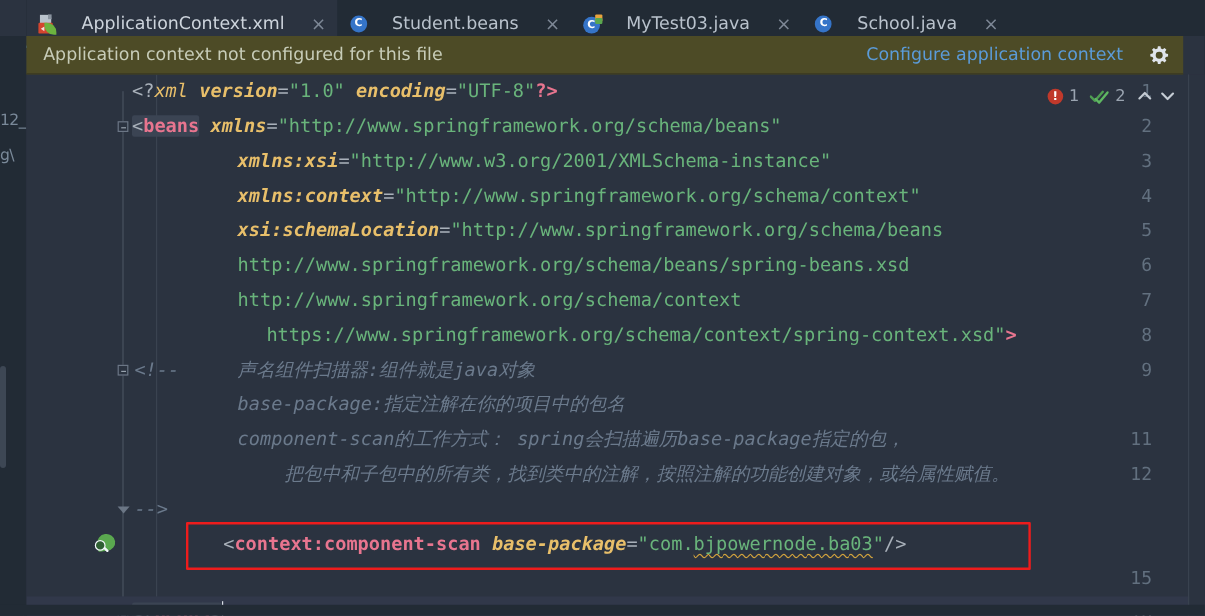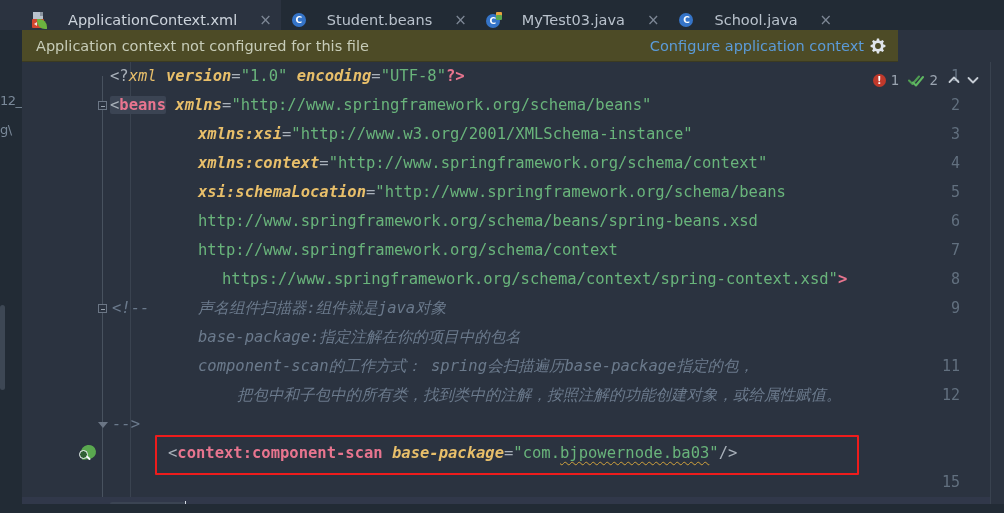--- a/index.html
+++ b/index.html
@@ -75,28 +75,28 @@
   .ico-testclass .c{
     position:absolute;left:0px;top:2px;width:14px;height:14px;border-radius:50%;
     background:#3574c8;color:#fff;font-size:9px;line-height:14px;text-align:center;
     font-family:"DejaVu Sans","Liberation Sans",sans-serif;font-weight:bold;
   }
   .ico-testclass .b1{position:absolute;right:0px;top:0px;width:6px;height:6px;background:#e8a33d;border-radius:1px;}
   .ico-testclass .b2{position:absolute;right:0px;top:3px;width:6px;height:5px;background:#5aa84f;border-radius:1px;}
 
   
   .banner{
-    position:absolute;left:22px;top:30px;width:876px;height:32px;
+    position:absolute;left:22px;top:30px;width:964px;height:32px;
     background:#4d4b26;border-bottom:1px solid #3b3a21;
     display:flex;align-items:center;justify-content:space-between;
     padding:0 12px 0 14px;box-sizing:border-box;z-index:3;
     font-family:"DejaVu Sans","Liberation Sans",sans-serif;
   }
   .banner .msg{color:#c7ccb8;font-size:14.5px;}
-  .banner .right{display:flex;align-items:center;gap:6px;}
+  .banner .right{display:flex;align-items:center;gap:22px;}
   .banner .link{color:#5b9bd8;font-size:14.5px;cursor:pointer;}
   .gear{width:16px;height:16px;display:block;}
 
   
   .editor{
     position:absolute;left:22px;top:62px;width:982px;height:451px;
     background:#2b3340;z-index:2;overflow:hidden;
   }
   .gutter{
     position:absolute;left:0;top:0;width:88px;height:451px;background:#2b3340;
@@ -325,21 +325,21 @@
       <span class="foldmark tri" style="top:12px;"></span>
       <span class="code c-comment" style="left:90px;">--&gt;</span>
     </div>
 
     <div class="row" style="top:377px;">
       <span class="beanicon" style="left:57px;top:5px;">
         <span class="leaf"></span>
           <span class="mag"></span>
           <span class="hdl"></span>
       </span>
-      <span class="code" style="left:146px;"><span class="c-punct">&lt;</span><span class="c-tag">context:component-scan</span><span> </span><span class="c-attr">base-package</span><span class="c-punct">=</span><span class="c-str">"</span><span class="c-str">com.</span><span class="c-str squiggle">bjpowernode.ba03</span><span class="c-str">"</span><span class="c-punct">/&gt;</span></span>
+      <span class="code" style="left:164px;"><span class="c-punct">&lt;</span><span class="c-tag">context:component-scan</span><span> </span><span class="c-attr">base-package</span><span class="c-punct">=</span><span class="c-str">"</span><span class="c-str">com.</span><span class="c-str squiggle">bjpowernode.ba03</span><span class="c-str">"</span><span class="c-punct">/&gt;</span></span>
     </div>
 
     <div class="row" style="top:406px;">
       <span class="lnum">15</span>
     </div>
 
     <div class="row current" style="top:435px;">
       <span class="lnum">16</span>
       <span class="foldmark open" style="top:10px;"></span>
       <span class="code"><span class="hl-tag"><span class="c-punct">&lt;/</span><span class="c-tag">beans</span><span class="c-punct">&gt;</span></span><span class="caret"></span></span>

